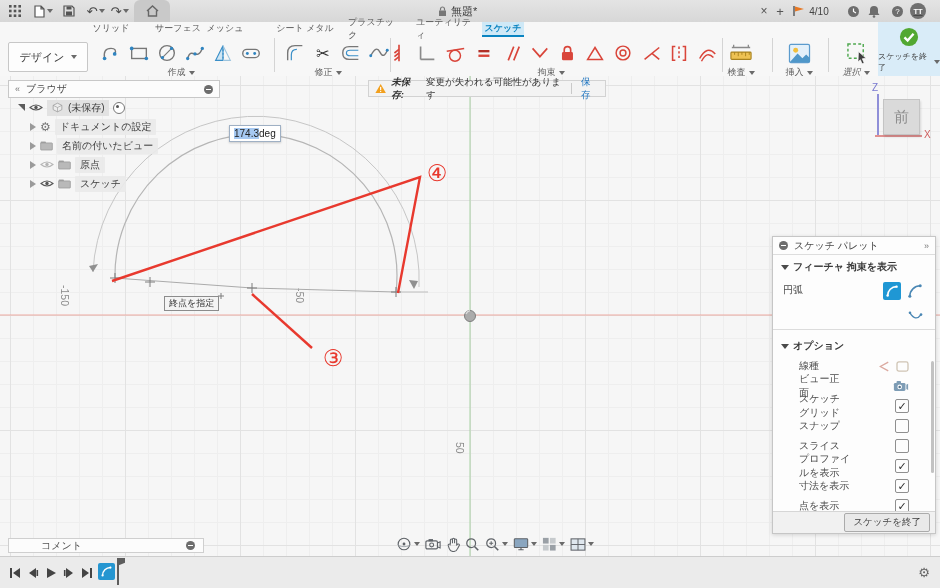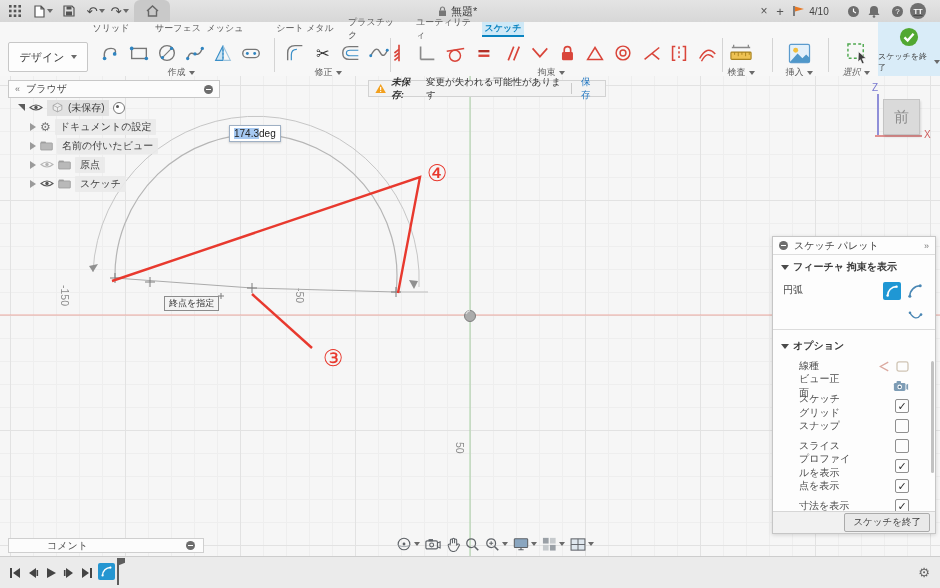--- a/index.html
+++ b/index.html
@@ -635,45 +635,45 @@
           <span class="cb" data-checked="false"></span>
         </span>
     </div>
     <div class="pal-row">
       <span>プロファイルを表示</span>
       <span class="ctl">
           <span class="cb" data-checked="true"></span>
         </span>
     </div>
     <div class="pal-row">
+      <span>寸法を表示</span>
+      <span class="ctl">
+          <span class="cb" data-checked="true"></span>
+        </span>
+    </div>
+    <div class="pal-row">
       <span>点を表示</span>
-      <span class="ctl">
-          <span class="cb" data-checked="true"></span>
-        </span>
-    </div>
-    <div class="pal-row">
-      <span>寸法を表示</span>
       <span class="ctl">
           <span class="cb" data-checked="true"></span>
         </span>
     </div>
     <div class="pal-row">
       <span>拘束を表示</span>
       <span class="ctl">
           <span class="cb" data-checked="true"></span>
         </span>
     </div>
     <div class="pal-scroll"></div>
     <div class="pal-foot">
       <button>スケッチを終了</button>
     </div>
   </div>
 
   <div class="commentbar">
-    <span style="margin-left:30px;">コメント</span>
+    <span style="margin-left:24px;">コメント</span>
     <span class="dotbtn" style="margin-left:auto;"></span>
   </div>
 
   <div class="navbar">
     <span class="flexc">
       <svg width="16" height="16" viewBox="0 0 18 18">
           <circle cx="9" cy="9" r="6.5" fill="none" stroke="#5f6368" stroke-width="1.3"></circle>
           <circle cx="9" cy="9" r="1.6" fill="#5f6368"></circle>
           <path d="M2 9 a7 3 0 0 0 14 0" fill="none" stroke="#9aa0a6" stroke-width="1"></path>
         </svg>

